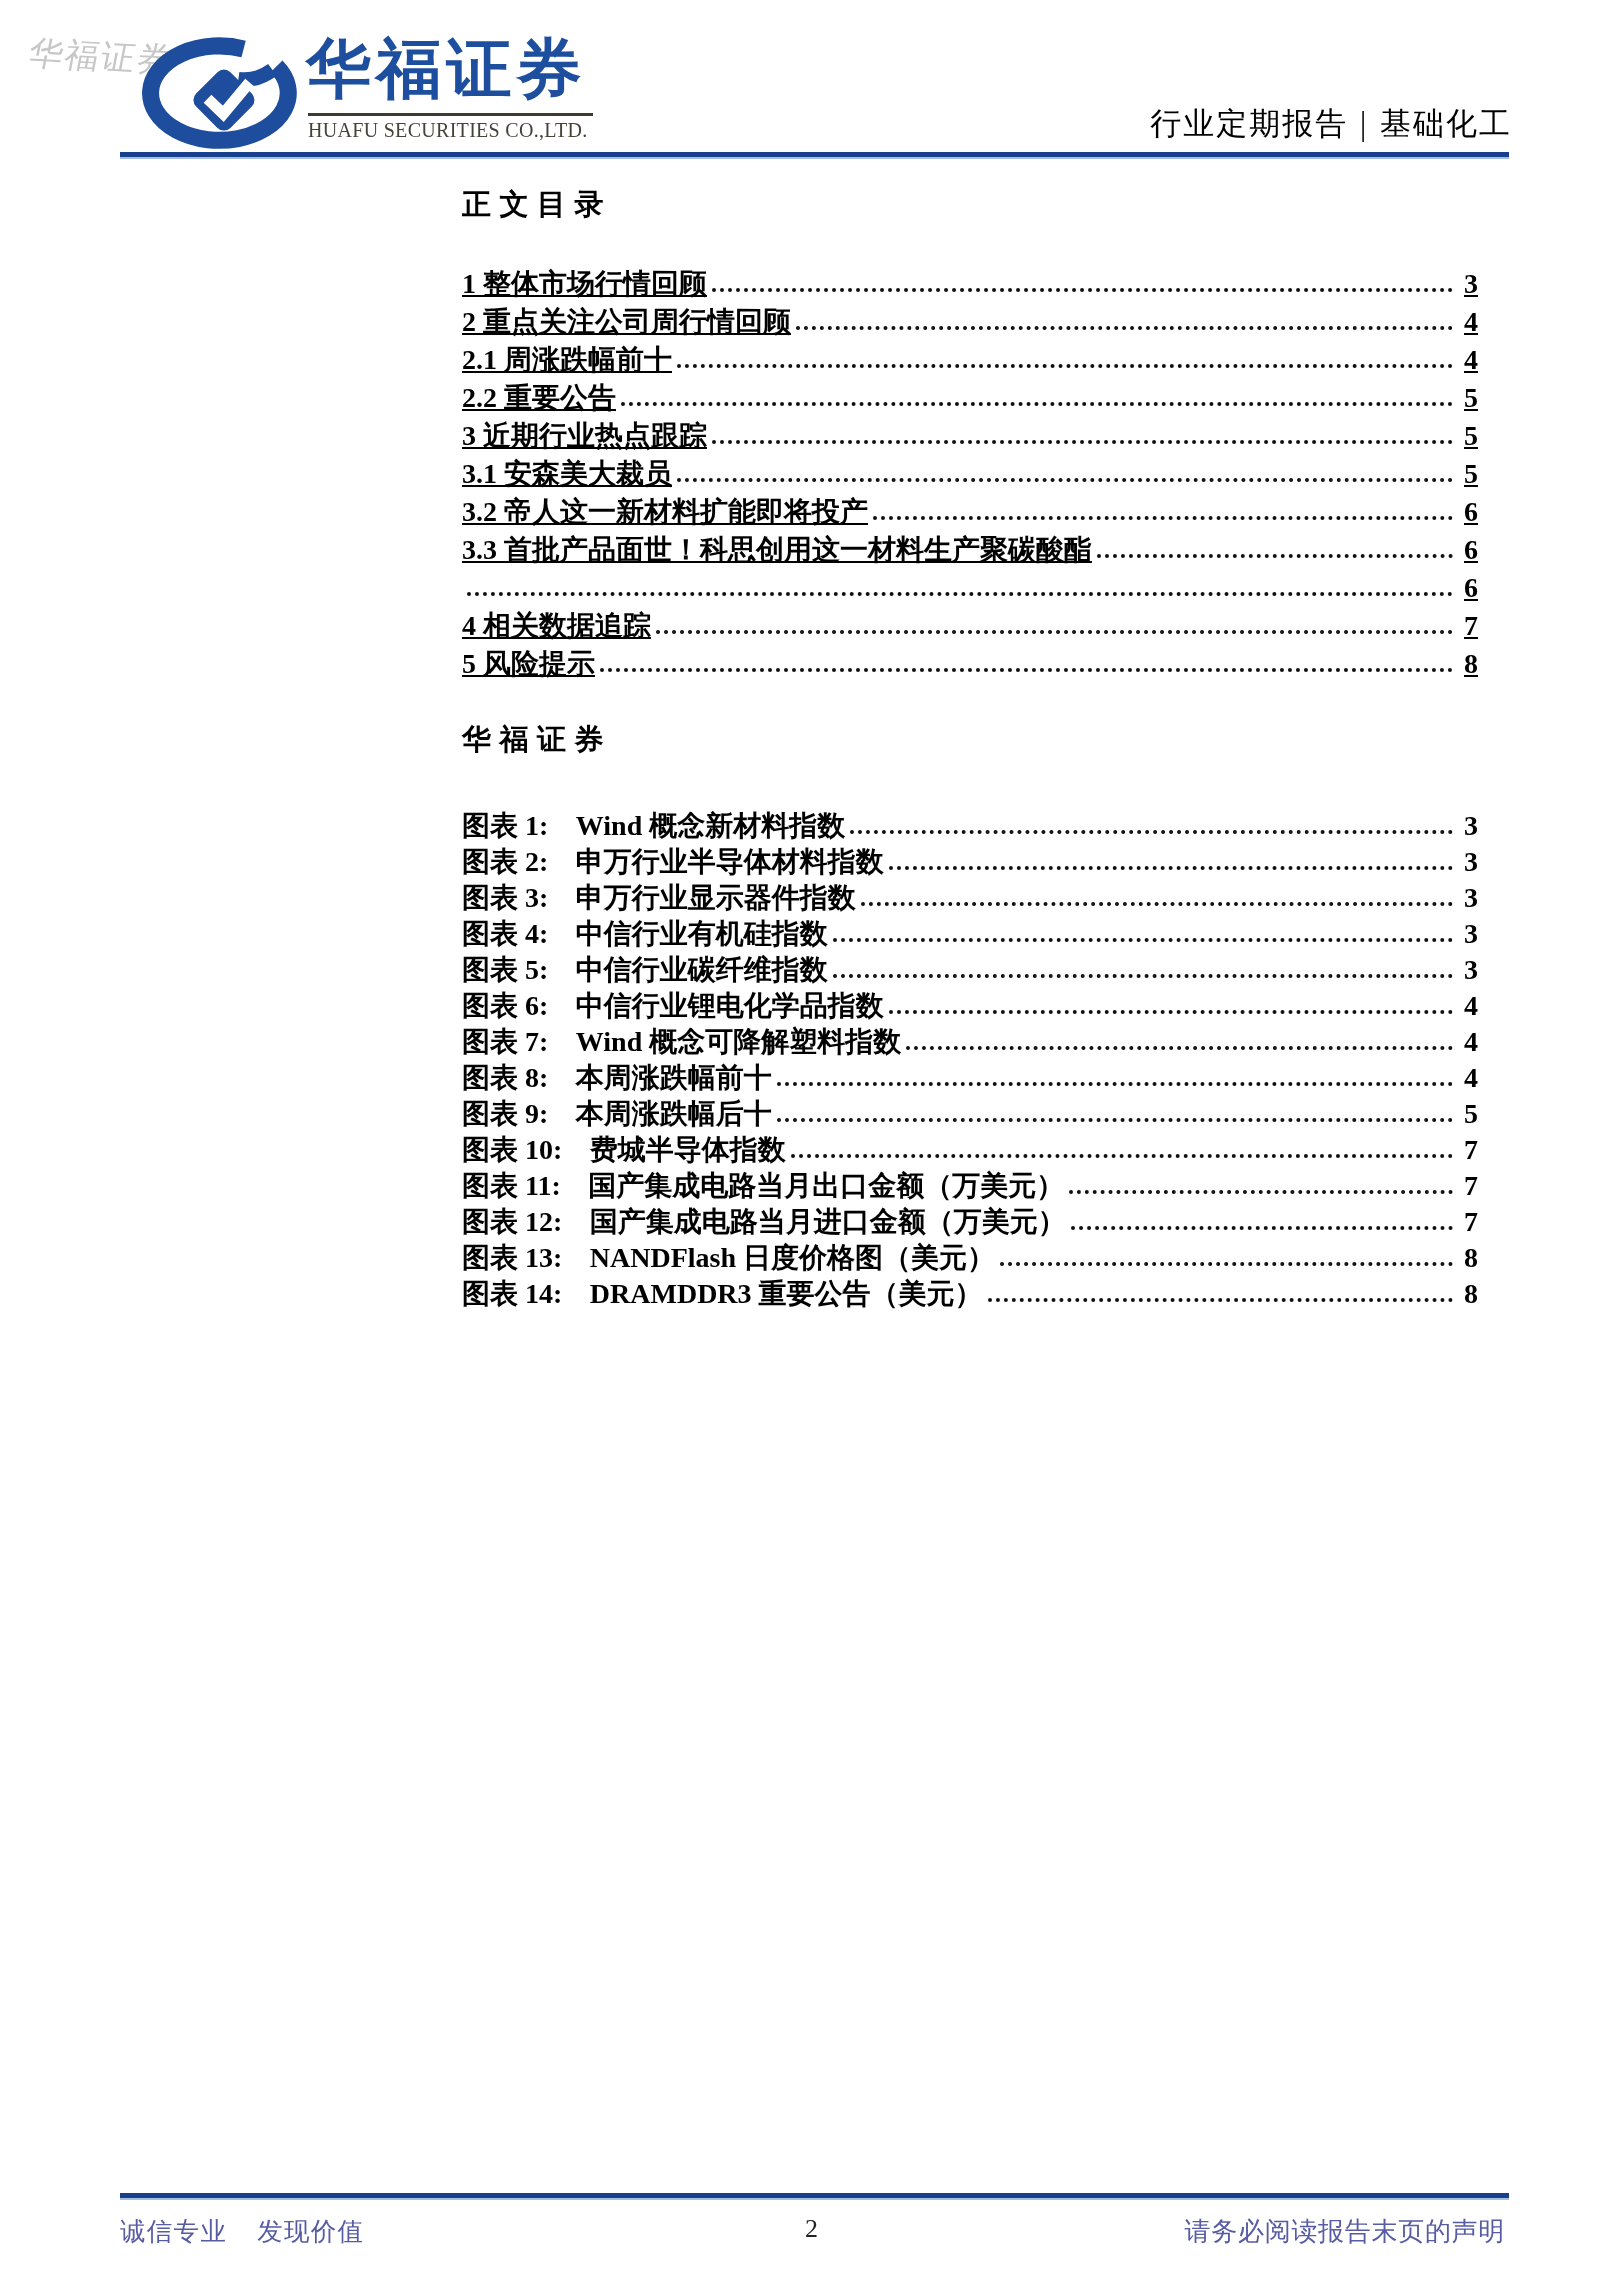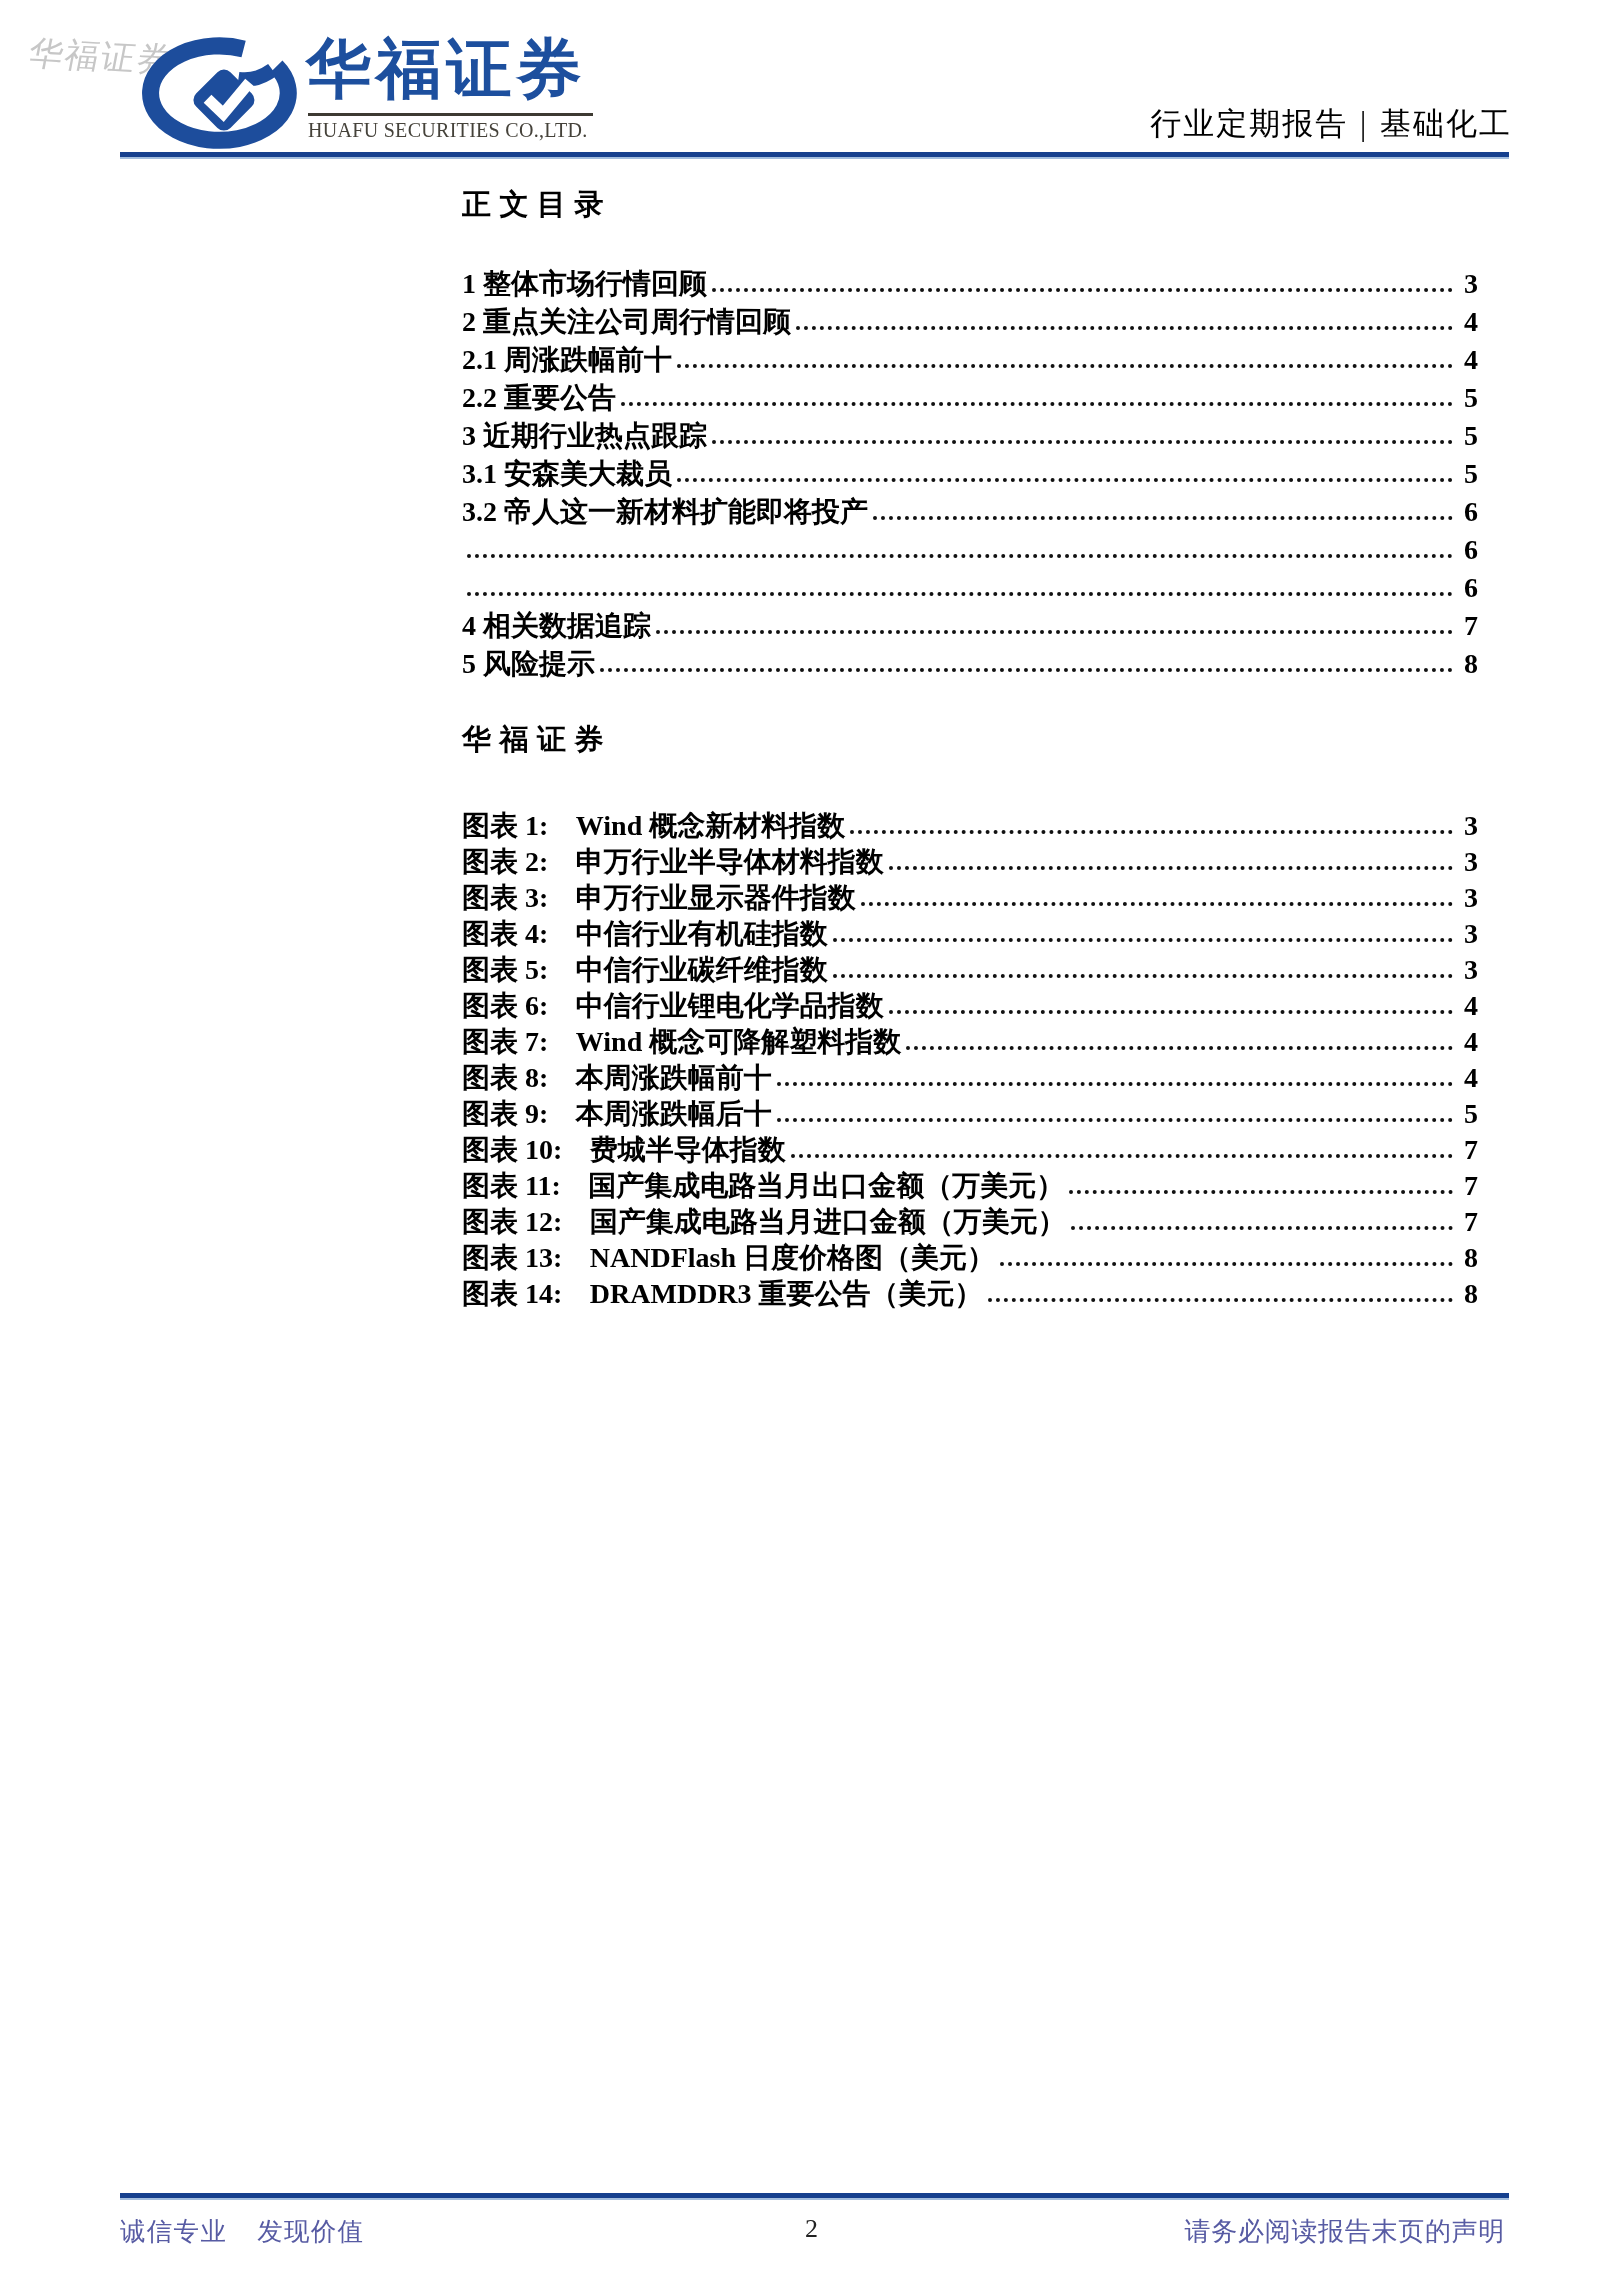--- a/index.html
+++ b/index.html
@@ -50,21 +50,21 @@
   }
   #toc-title{top:190px;}
   #fig-title{top:725px;}
   .rows{position:absolute;left:462px;width:1016px;}
   #toc-rows{top:260px;}
   #fig-rows{top:804px;}
   .trow,.frow{
     display:flex;align-items:flex-end;
     font-size:28px;font-weight:700;color:#000;
   }
-  .trow{height:38px;}
+  .trow{height:38px;text-decoration:underline;}
   .frow{height:36px;}
   .trow .t,.frow .t,.frow .lbl{white-space:nowrap;line-height:1.05;}
   .frow .lbl{margin-right:27.5px;}
   .leader{
     flex:1;min-width:18.3px;
     border-bottom:4.6px dotted #111;
     margin:0 2.6px 6.5px 5.2px;
   }
   .pg{line-height:1.05;min-width:22px;text-align:right;}
   
@@ -141,20 +141,21 @@
         <span class="t">3.1 安森美大裁员</span>
         <span class="leader"></span>
         <span class="pg">5</span>
       </div>
       <div class="trow">
         <span class="t">3.2 帝人这一新材料扩能即将投产</span>
         <span class="leader"></span>
         <span class="pg">6</span>
       </div>
       <div class="trow">
+        <span class="t">3.3 首批产品面世！科思创用这一材料生产聚碳酸酯</span>
         <span class="leader"></span>
         <span class="pg">6</span>
       </div>
       <div class="trow">
         <span class="leader"></span>
         <span class="pg">6</span>
       </div>
       <div class="trow">
         <span class="t">4 相关数据追踪</span>
         <span class="leader"></span>

